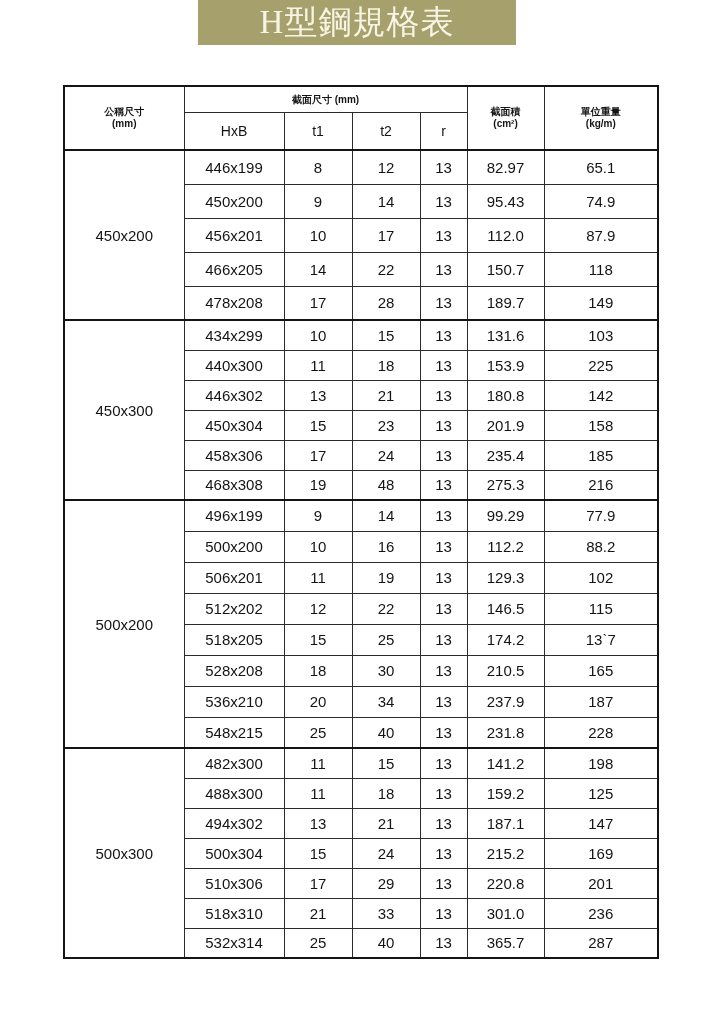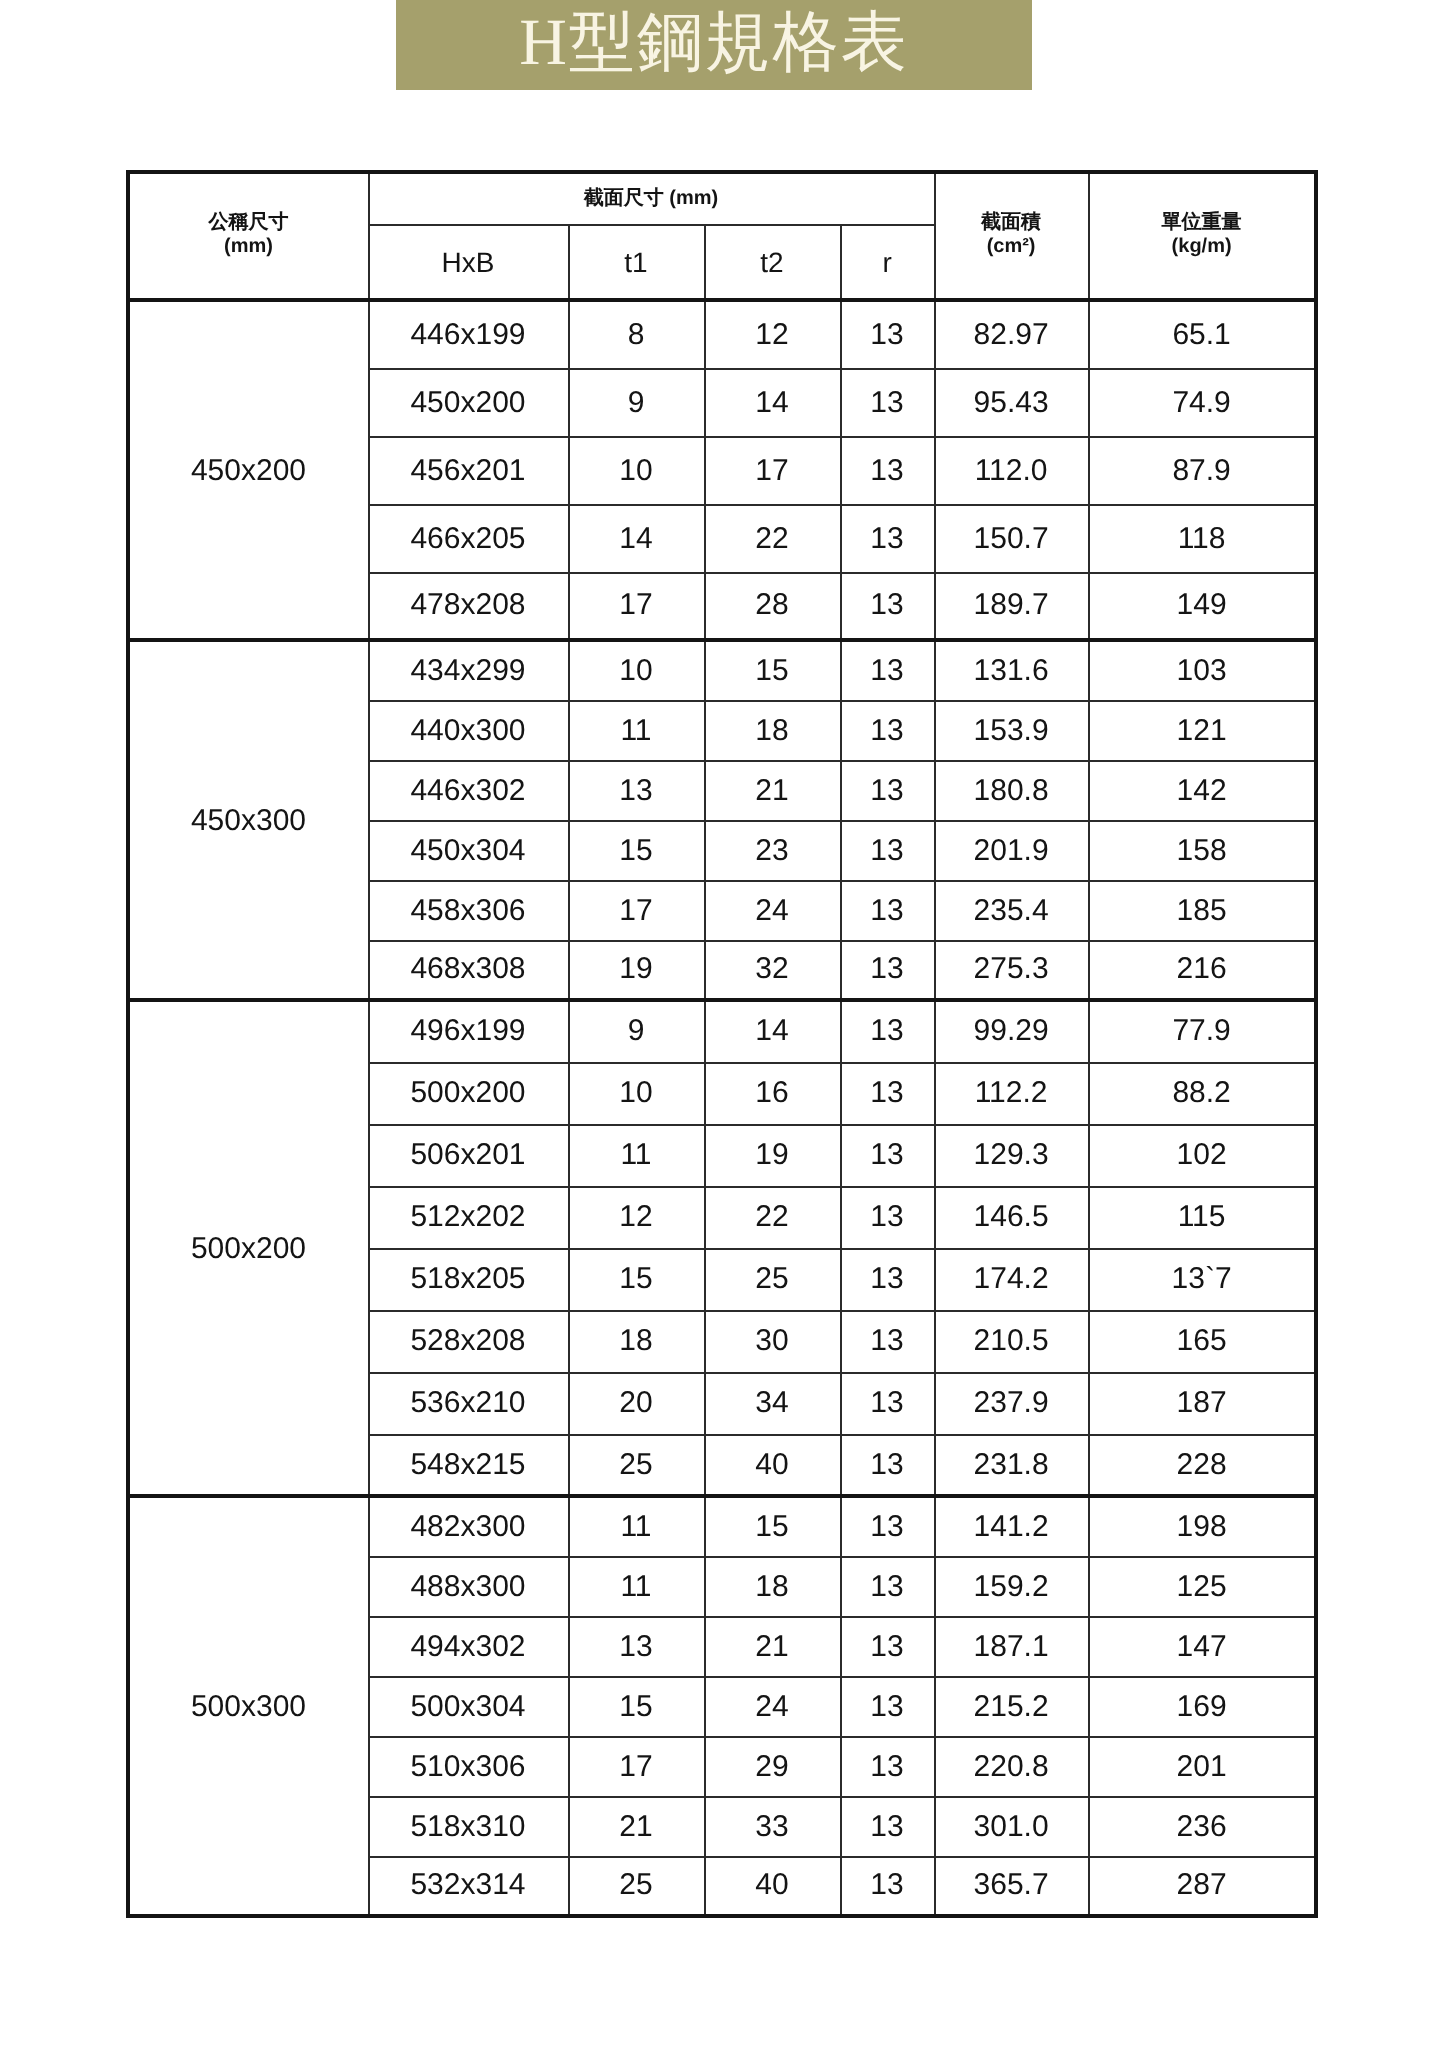--- a/index.html
+++ b/index.html
@@ -171,21 +171,21 @@
             <td>13</td>
             <td>131.6</td>
             <td>103</td>
           </tr>
           <tr class="g1">
             <td>440x300</td>
             <td>11</td>
             <td>18</td>
             <td>13</td>
             <td>153.9</td>
-            <td>121</td>
+            <td>225</td>
           </tr>
           <tr class="g1">
             <td>446x302</td>
             <td>13</td>
             <td>21</td>
             <td>13</td>
             <td>180.8</td>
             <td>142</td>
           </tr>
           <tr class="g1">
@@ -200,21 +200,21 @@
             <td>458x306</td>
             <td>17</td>
             <td>24</td>
             <td>13</td>
             <td>235.4</td>
             <td>185</td>
           </tr>
           <tr class="g1">
             <td>468x308</td>
             <td>19</td>
-            <td>32</td>
+            <td>48</td>
             <td>13</td>
             <td>275.3</td>
             <td>216</td>
           </tr>
           <tr class="g2 group-start">
             <td class="nominal label-top" rowspan="8">500x200</td>
             <td>496x199</td>
             <td>9</td>
             <td>14</td>
             <td>13</td>

